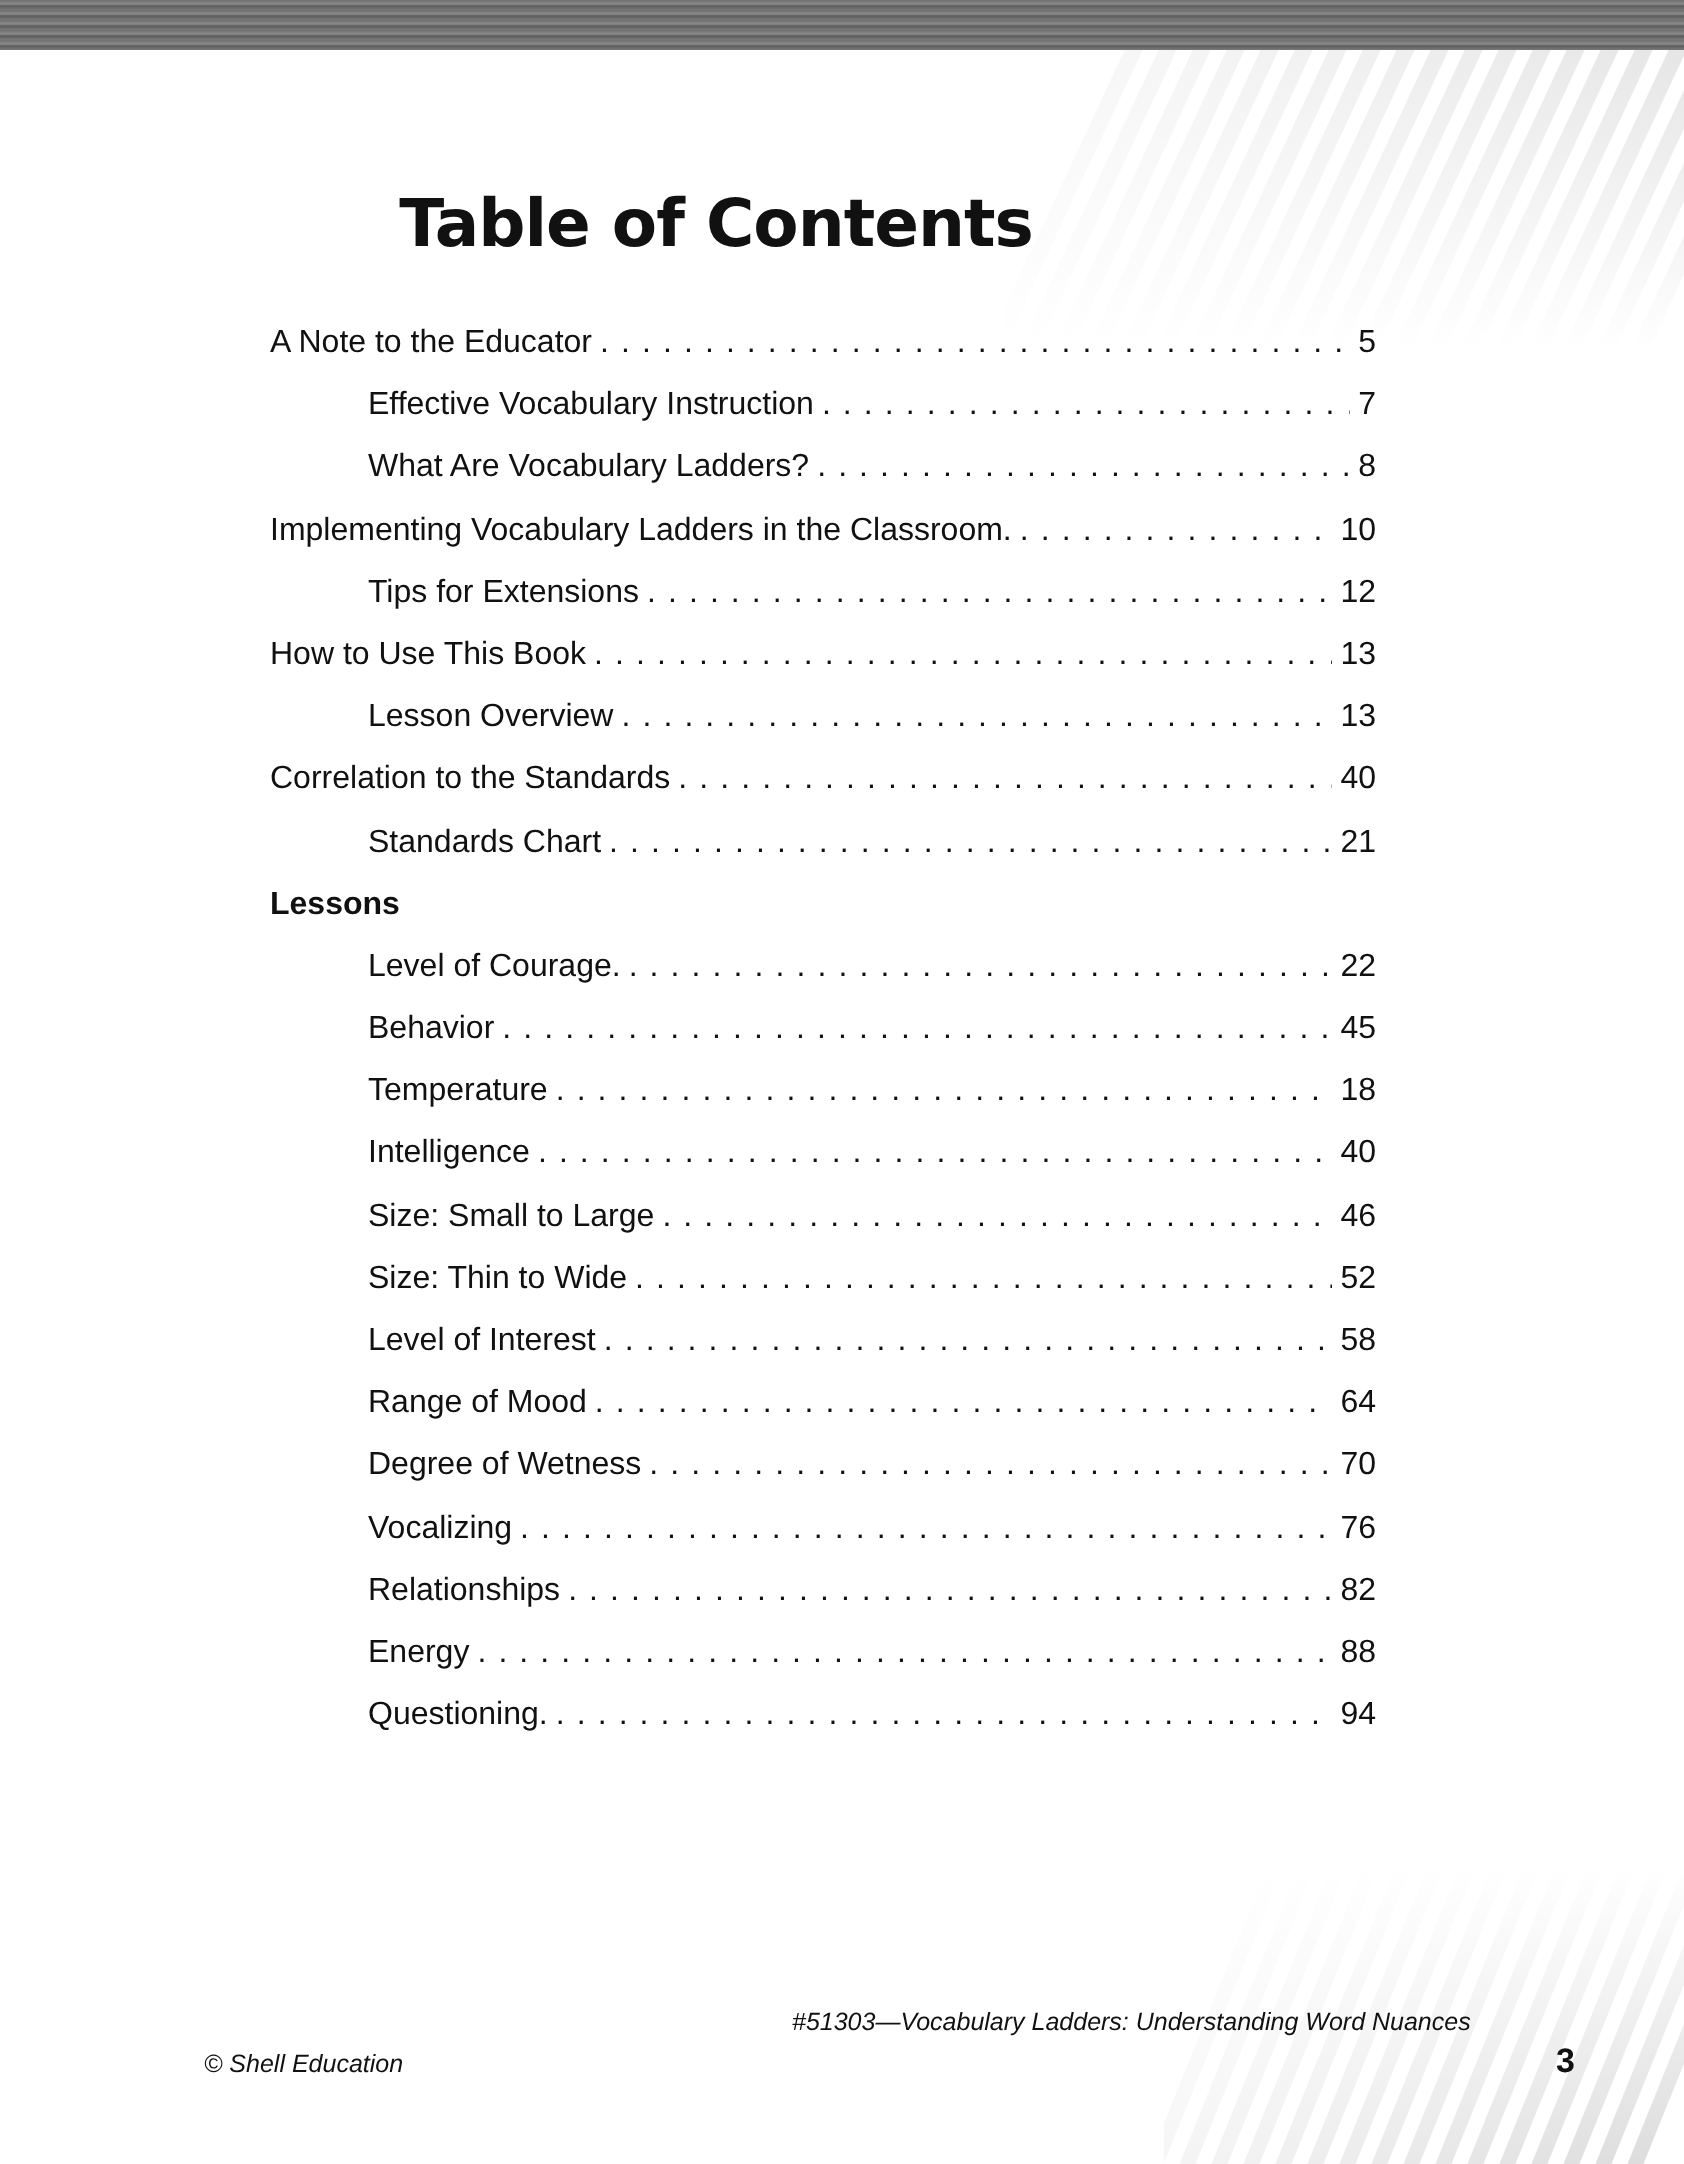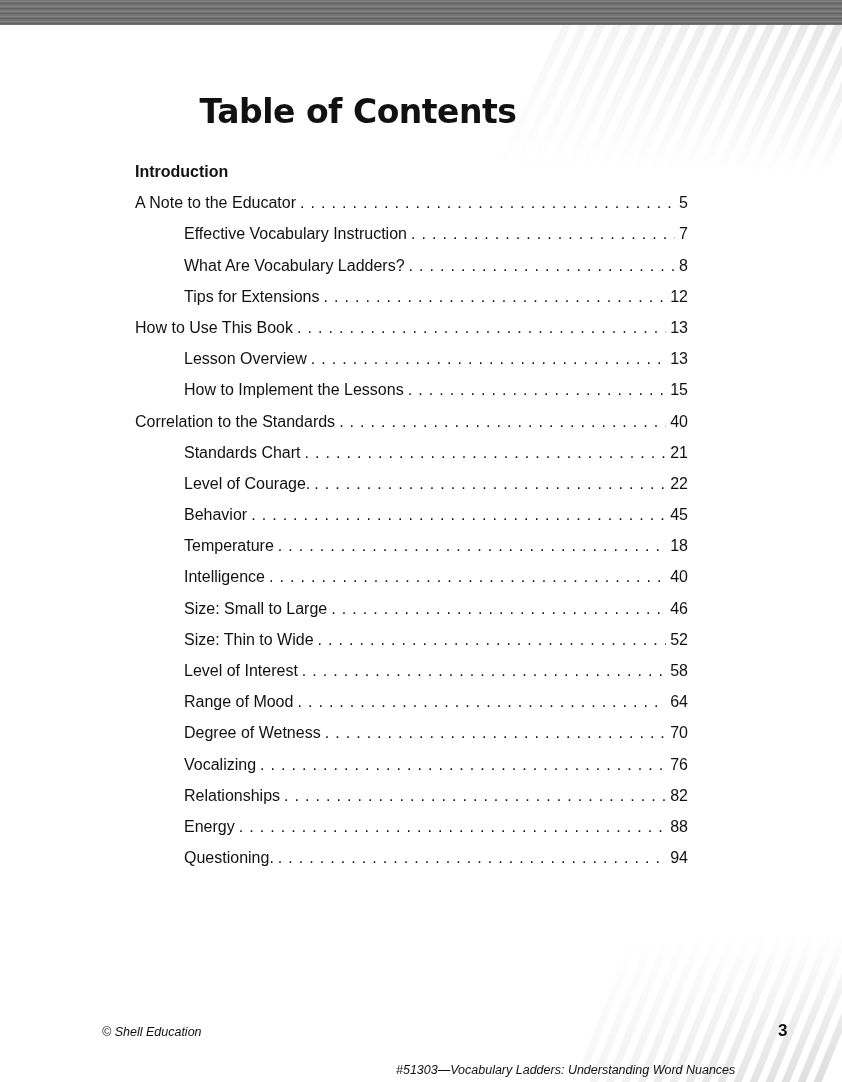--- a/index.html
+++ b/index.html
@@ -13,21 +13,21 @@
   .title { position: absolute; top: 92px; left: 0; width: 716px; text-align: center; font-family: "DejaVu Sans", sans-serif; font-weight: bold; font-size: 33px; letter-spacing: -0.5px; color: #111; }
   .toc { position: absolute; left: 135px; top: 160px; width: 553px; }
   .section-head { font-weight: bold; font-size: 16px; height: 31.2px; line-height: 24px; }
   .entry { display: flex; align-items: baseline; font-size: 16px; height: 31.2px; line-height: 24px; }
   .entry.sub { padding-left: 49px; }
   .entry .label { white-space: nowrap; padding-right: 4px; }
   .entry .dots { flex: 1; overflow: hidden; white-space: nowrap; letter-spacing: 4.6px; }
   .entry .dots::before { content: ". . . . . . . . . . . . . . . . . . . . . . . . . . . . . . . . . . . . . . . . . . . . . . . . . . . . . . . . . . . . . . . . . . . . . . . . . . . ."; letter-spacing: 0; word-spacing: 1.6px; }
   .entry .page { white-space: nowrap; padding-left: 4px; text-align: right; }
   .footer-left { position: absolute; left: 102px; top: 1025px; font-size: 12.5px; font-style: italic; }
-  .footer-center { position: absolute; left: 396px; top: 1063px; font-size: 12.5px; font-style: italic; }
+  .footer-center { position: absolute; left: 396px; top: 1004px; font-size: 12.5px; font-style: italic; }
   .footer-page { position: absolute; left: 778px; top: 1021px; font-size: 17px; font-weight: bold; }
 </style>
 </head>
 <body>
 
 <div class="topbar"></div>
 <div class="streaks-top" id="streaks-top">
     <span style="left: 30px; opacity: 0.25;"></span>
     <span style="left: 47px; opacity: 0.28;"></span>
     <span style="left: 64px; opacity: 0.31;"></span>
@@ -64,68 +64,68 @@
     <span style="left: 196px; opacity: 0.61;"></span>
     <span style="left: 212px; opacity: 0.65;"></span>
     <span style="left: 228px; opacity: 0.69;"></span>
     <span style="left: 244px; opacity: 0.73;"></span>
     <span style="left: 260px; opacity: 0.76;"></span>
   </div>
 
 <h1 class="title" style="margin:0;">Table of Contents</h1>
 
 <div class="toc">
-  <div class="section-head">Introduction</div>
   <div id="sec0">
       <div class="entry">
         <span class="label">A Note to the Educator</span>
         <span class="dots"></span>
         <span class="page">5</span>
       </div>
       <div class="entry sub">
         <span class="label">Effective Vocabulary Instruction</span>
         <span class="dots"></span>
         <span class="page">7</span>
       </div>
       <div class="entry sub">
         <span class="label">What Are Vocabulary Ladders?</span>
         <span class="dots"></span>
         <span class="page">8</span>
       </div>
+      <div class="entry">
+        <span class="label">Implementing Vocabulary Ladders in the Classroom.</span>
+        <span class="dots"></span>
+        <span class="page">10</span>
+      </div>
       <div class="entry sub">
         <span class="label">Tips for Extensions</span>
         <span class="dots"></span>
         <span class="page">12</span>
       </div>
       <div class="entry">
         <span class="label">How to Use This Book</span>
         <span class="dots"></span>
         <span class="page">13</span>
       </div>
       <div class="entry sub">
         <span class="label">Lesson Overview</span>
         <span class="dots"></span>
         <span class="page">13</span>
       </div>
-      <div class="entry sub">
-        <span class="label">How to Implement the Lessons</span>
-        <span class="dots"></span>
-        <span class="page">15</span>
-      </div>
       <div class="entry">
         <span class="label">Correlation to the Standards</span>
         <span class="dots"></span>
         <span class="page">40</span>
       </div>
       <div class="entry sub">
         <span class="label">Standards Chart</span>
         <span class="dots"></span>
         <span class="page">21</span>
       </div>
     </div>
+  <div class="section-head">Lessons</div>
   <div id="sec1">
       <div class="entry sub">
         <span class="label">Level of Courage.</span>
         <span class="dots"></span>
         <span class="page">22</span>
       </div>
       <div class="entry sub">
         <span class="label">Behavior</span>
         <span class="dots"></span>
         <span class="page">45</span>

